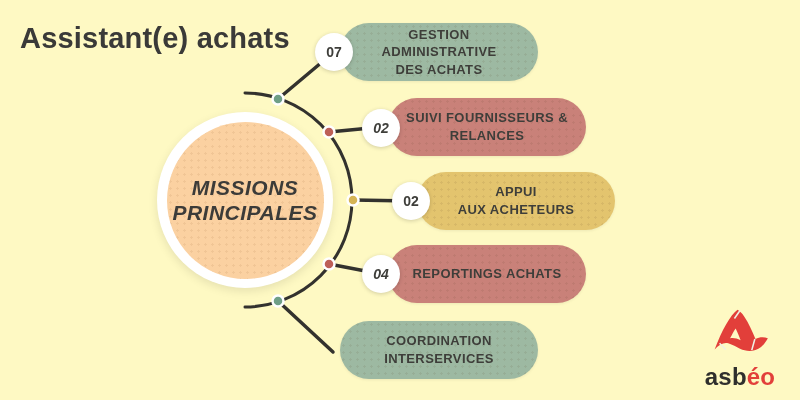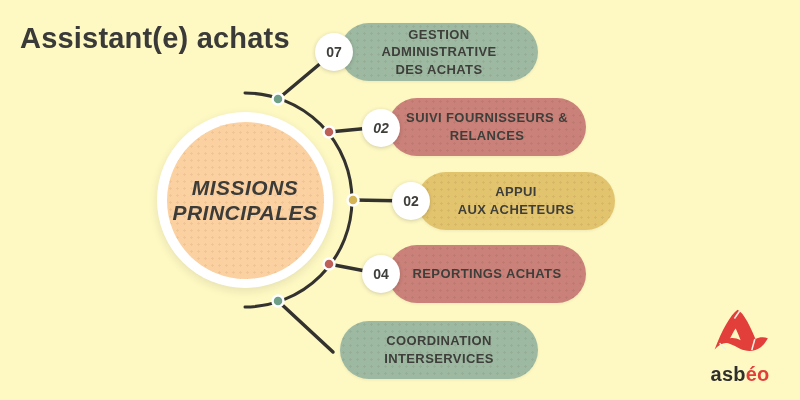--- a/index.html
+++ b/index.html
@@ -36,21 +36,21 @@
 
   .num{
     position:absolute;width:38px;height:38px;border-radius:50%;background:#ffffff;
     display:flex;align-items:center;justify-content:center;
     font-weight:bold;font-size:14px;color:#3e3e3a;
     box-shadow:0 1px 4px rgba(0,0,0,0.18);
   }
   .num-1{left:315px;top:33px;}
   .num-2{left:362px;top:109px;font-style:italic;}
   .num-3{left:392px;top:182px;}
-  .num-4{left:362px;top:255px;}
+  .num-4{left:362px;top:255px;font-style:italic;}
   .num-5{left:314px;top:333px;}
 
   .central-outer{
     position:absolute;left:157px;top:112px;width:176px;height:176px;border-radius:50%;
     background:#ffffff;box-shadow:0 3px 10px rgba(0,0,0,0.10);
     display:flex;align-items:center;justify-content:center;
   }
   .central-inner{
     position:relative;width:157px;height:157px;border-radius:50%;background:#fbd1a1;
     display:flex;align-items:center;justify-content:center;text-align:center;
@@ -60,21 +60,21 @@
   .central-inner::after{
     content:"";position:absolute;inset:0;border-radius:inherit;
     background-image:radial-gradient(rgba(150,90,40,0.10) 1px, transparent 1.4px);
     background-size:7px 7px;pointer-events:none;
   }
 
   .logo{
     position:absolute;left:698px;top:308px;width:84px;text-align:center;
   }
   .logo-text{
-    font-size:20px;font-weight:bold;color:#2f2f2d;letter-spacing:0.2px;margin-top:-1px;
+    font-size:24px;font-weight:bold;color:#2f2f2d;letter-spacing:0.2px;margin-top:-1px;
   }
   .logo-accent{color:#e23f3a;}
 </style>
 </head>
 <body>
 
 <div class="canvas">
 
   <h1 class="title">Assistant(e) achats</h1>
 

